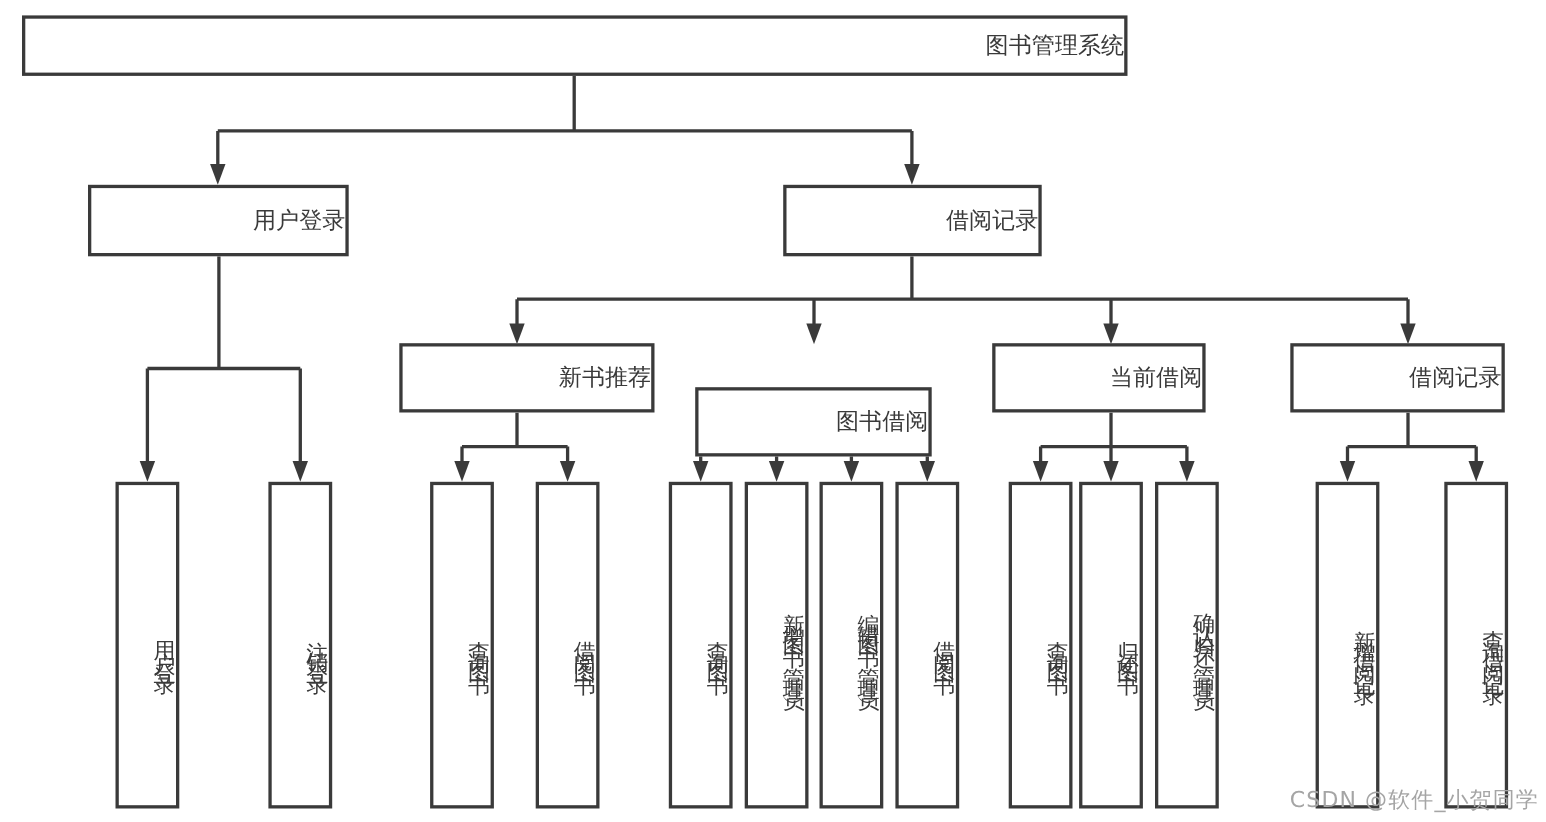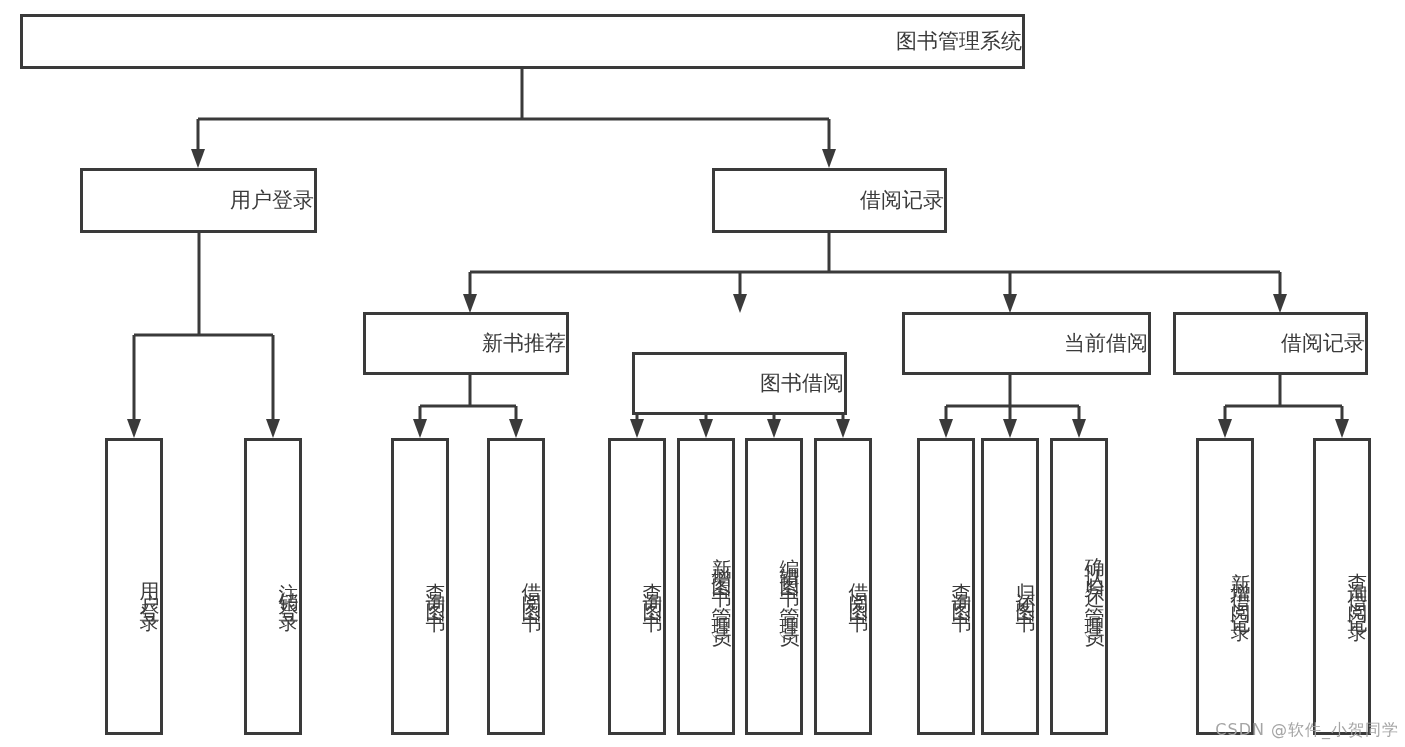--- a/index.html
+++ b/index.html
@@ -33,21 +33,21 @@
     writing-mode: vertical-rl;
     text-orientation: mixed;
     font-size: 20px;
     letter-spacing: 10px;
     white-space: nowrap;
   }
   .watermark {
     position: absolute;
     right: 6px;
     bottom: 6px;
-    font-size: 16px;
+    font-size: 20px;
     color: #a5a5a5;
     letter-spacing: 1px;
     z-index: 5;
   }
 </style>
 </head>
 <body>
 
 <div class="canvas">
 
@@ -95,27 +95,27 @@
     <span>图书管理系统</span>
   </div>
 
   <div class="node" style="left:80px; top:168px; width:237px; height:65px;">
     <span>用户登录</span>
   </div>
   <div class="node" style="left:712px; top:168px; width:235px; height:65px;">
     <span>借阅记录</span>
   </div>
 
-  <div class="node" style="left:363px; top:312px; width:206px; height:63px;">
+  <div class="node" style="left:363px; top:312px; width:232px; height:63px;">
     <span>新书推荐</span>
   </div>
   <div class="node" style="left:632px; top:312px; width:215px; height:63px;margin-top:40px;">
     <span>图书借阅</span>
   </div>
-  <div class="node" style="left:902px; top:312px; width:249px; height:63px;">
+  <div class="node" style="left:902px; top:312px; width:194px; height:63px;">
     <span>当前借阅</span>
   </div>
   <div class="node" style="left:1173px; top:312px; width:195px; height:63px;">
     <span>借阅记录</span>
   </div>
 
   <div class="node vnode" style="left:105px; top:438px; width:58px; height:297px;">
     <span>用户登录</span>
   </div>
   <div class="node vnode" style="left:244px; top:438px; width:58px; height:297px;">

